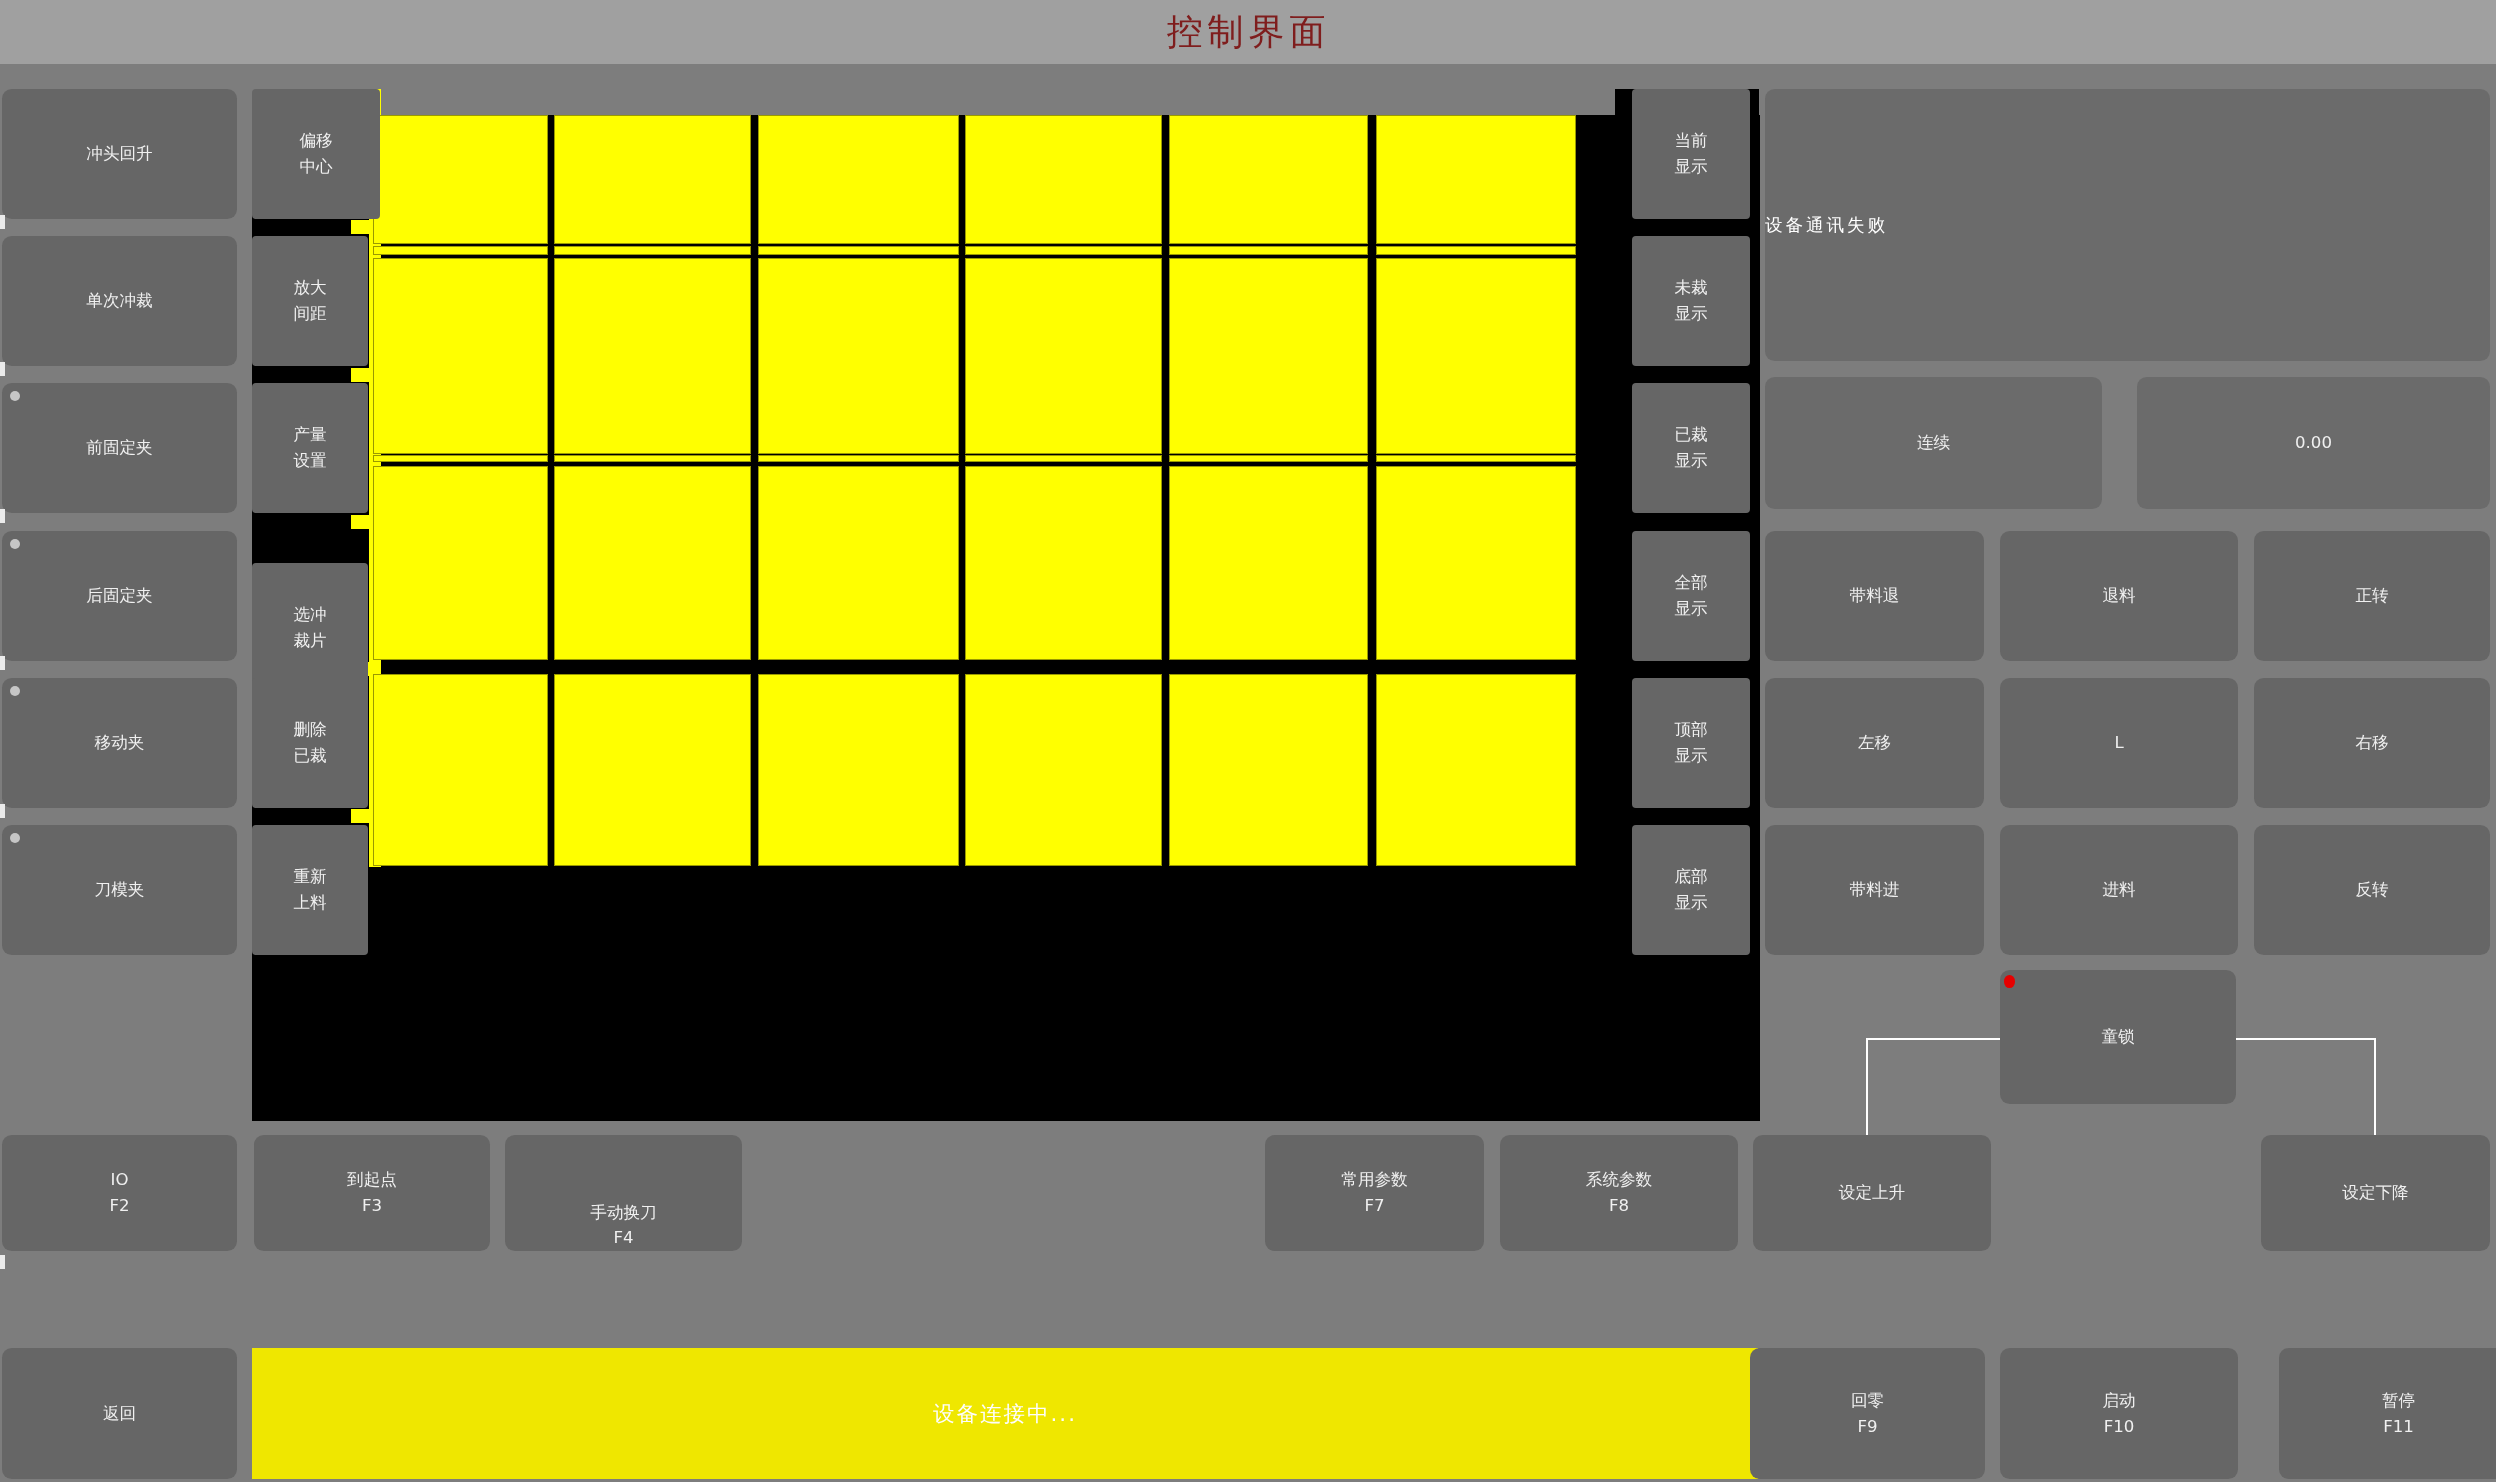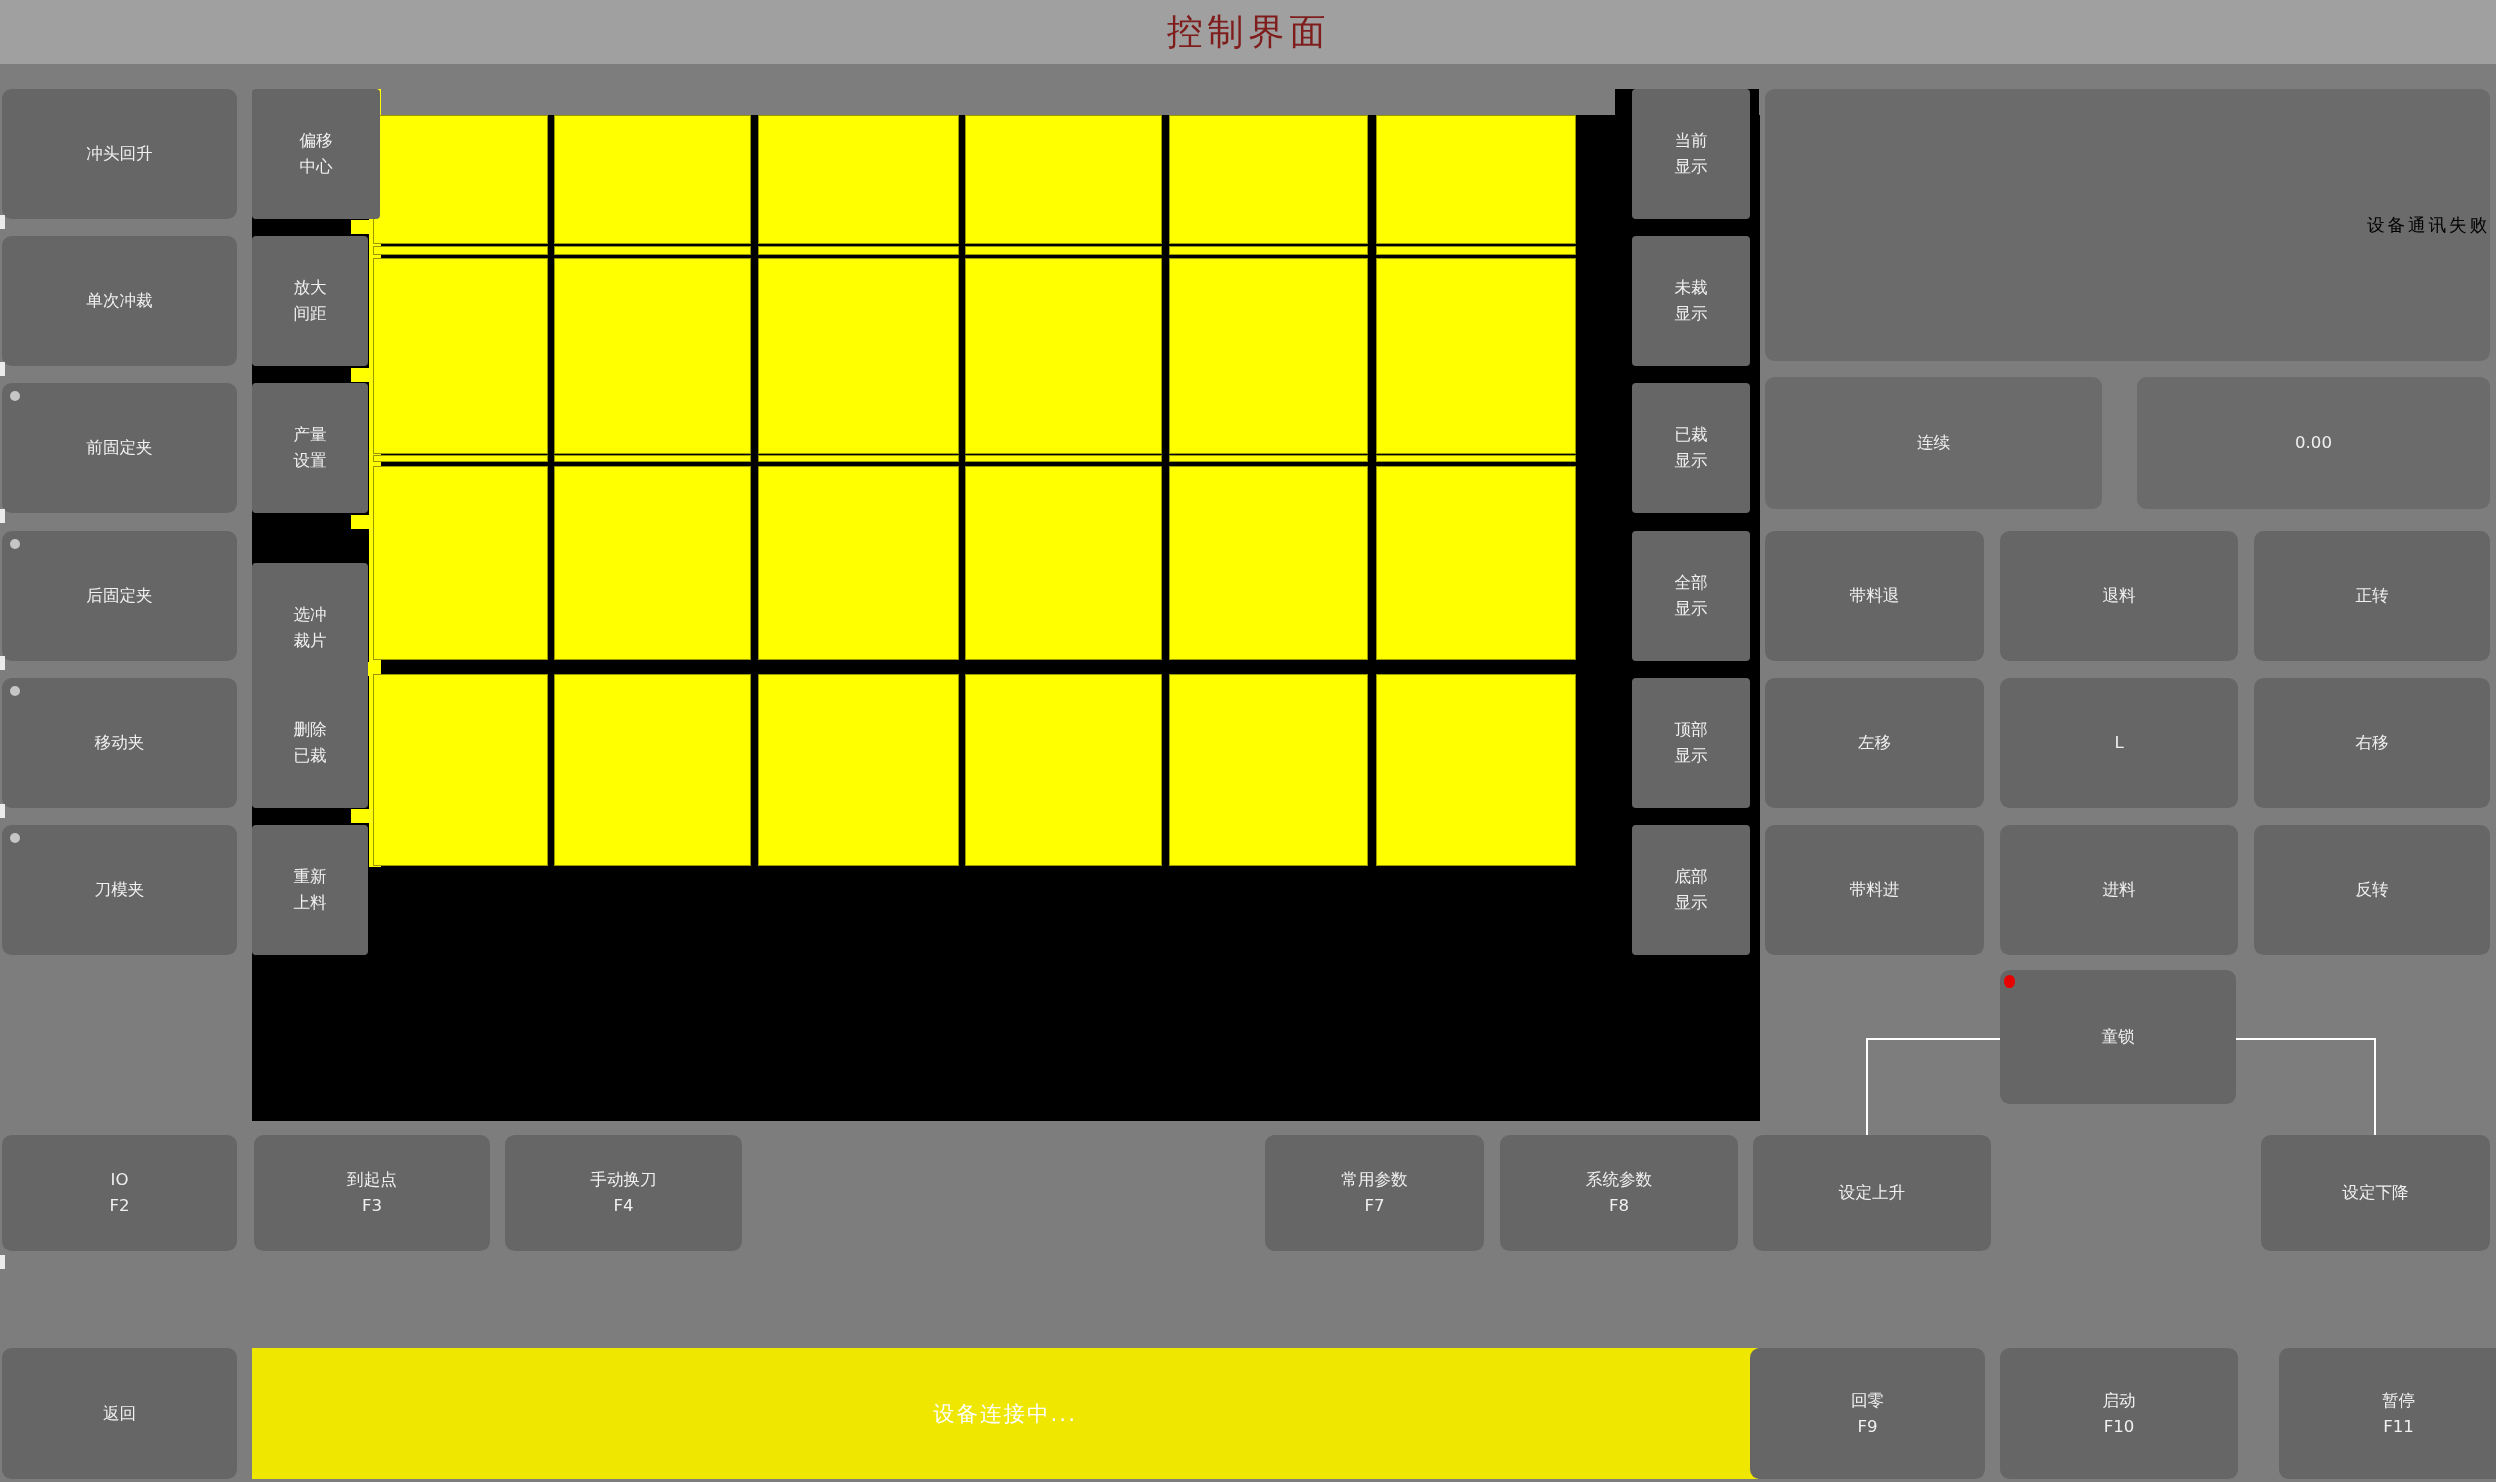--- a/index.html
+++ b/index.html
@@ -4,22 +4,22 @@
 <style>
   html,body{margin:0;padding:0;background:#555;}
   body{font-family:"DejaVu Sans","Liberation Sans",sans-serif;}
   #screen{position:relative;width:2497px;height:1482px;background:#7d7d7d;overflow:hidden;}
   .abs{position:absolute;}
   .titlebar{left:0;top:0;width:2497px;height:64px;background:#a0a0a0;display:flex;align-items:center;justify-content:center;z-index:3;}
   .title{color:#7f1d1d;font-size:36px;letter-spacing:4.9px;}
   .btn{position:absolute;background:#666666;border-radius:9.8px;color:#f0f0f0;
        display:flex;align-items:center;justify-content:center;text-align:center;
        white-space:pre-line;font-size:16.6px;line-height:1.55;z-index:4;}
-  .panel{position:absolute;background:#6e6e6e;border-radius:9.8px;color:#000000;
-       display:flex;align-items:center;justify-content:flex-end;text-align:center;
+  .panel{position:absolute;background:#6e6e6e;border-radius:9.8px;color:#ffffff;
+       display:flex;align-items:center;justify-content:flex-start;text-align:center;
        font-size:17.6px;z-index:4;}
   .canvas-black{position:absolute;background:#000000;z-index:1;}
   .ystrip{position:absolute;background:#ffff00;z-index:2;}
   .piece{position:absolute;background:#ffff00;border:1px solid #9a9a00;box-sizing:border-box;z-index:2;}
   .piece-bar{position:absolute;background:#ffff00;border:1px solid #9a9a00;box-sizing:border-box;z-index:2;}
   .dot{position:absolute;left:7.8px;top:7.8px;width:10.7px;height:10.7px;border-radius:50%;background:#c6c6c6;}
   .reddot{position:absolute;width:10.7px;height:12.7px;border-radius:50%;background:#e60000;z-index:6;}
   .tick{position:absolute;left:0;width:4.9px;height:13.7px;background:#ebebeb;z-index:5;}
   .bracket{position:absolute;border:2px solid #ffffff;border-bottom:none;z-index:3;}
   .statusbar{position:absolute;background:#efe700;display:flex;align-items:center;justify-content:center;
@@ -137,21 +137,21 @@
   <div class="btn" style="left:2000px;top:970px;width:236px;height:134px;z-index:5;">
     <span>童锁</span></div>
   <div class="reddot" style="left:2004px;top:975px;"></div>
 
   <div class="btn" style="left:2px;top:1135px;width:235px;height:116px;">
     <span>IO
 F2</span></div>
   <div class="btn" style="left:254px;top:1135px;width:236px;height:116px;">
     <span>到起点
 F3</span></div>
-  <div class="btn" style="left:505px;top:1135px;width:237px;height:116px;">
+  <div class="btn" style="left:505px;top:1135px;width:237px;height:116px;align-items:flex-end;">
     <span>手动换刀
 F4</span></div>
   <div class="btn" style="left:1265px;top:1135px;width:219px;height:116px;">
     <span>常用参数
 F7</span></div>
   <div class="btn" style="left:1500px;top:1135px;width:238px;height:116px;">
     <span>系统参数
 F8</span></div>
   <div class="btn" style="left:1753px;top:1135px;width:238px;height:116px;z-index:5;">
     <span>设定上升</span></div>

